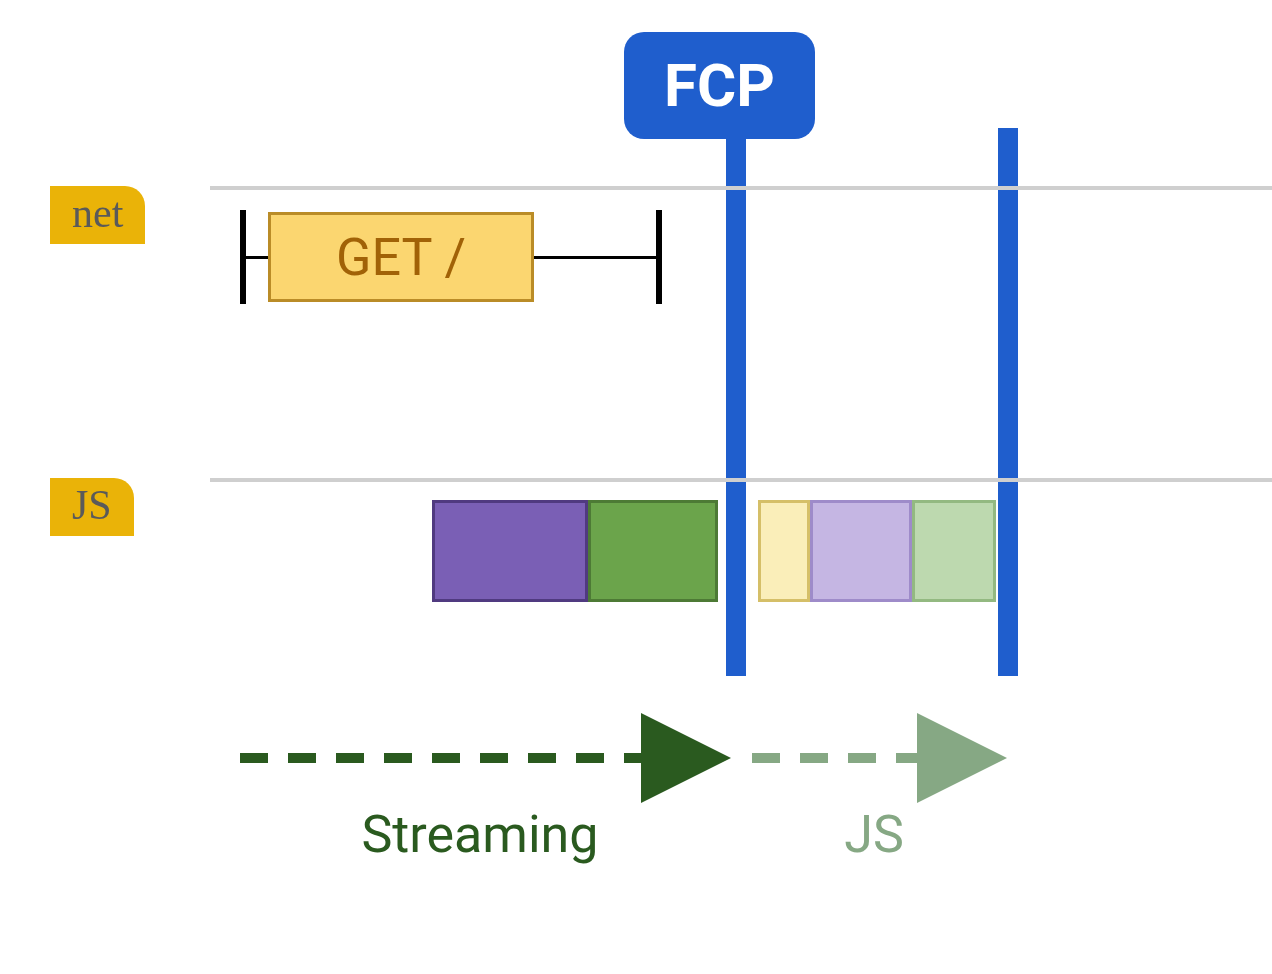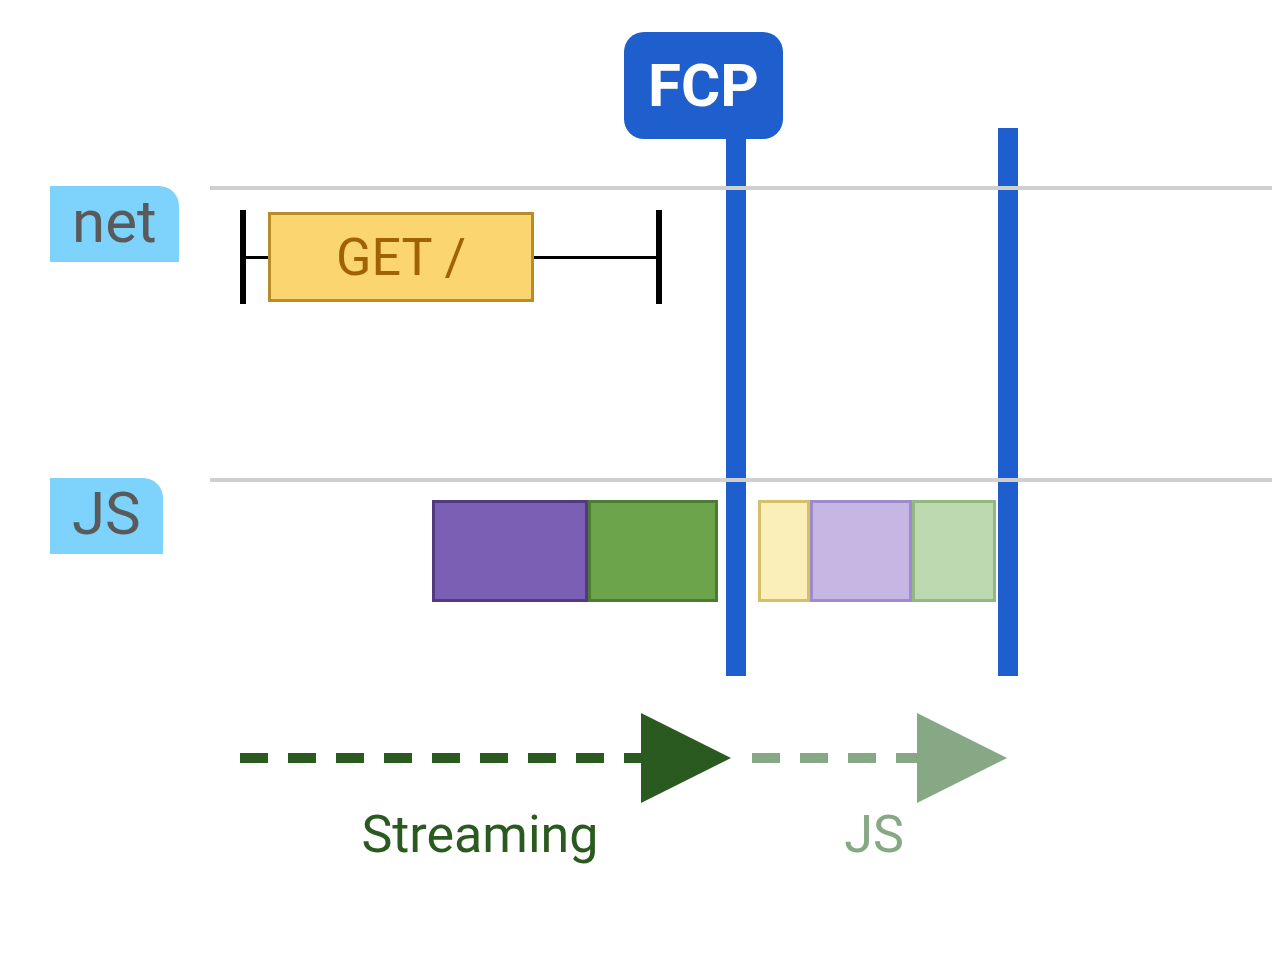--- a/index.html
+++ b/index.html
@@ -10,26 +10,27 @@
     height: 974px;
     position: relative;
   }
   .canvas {
     position: absolute;
     inset: 0;
   }
   
   .row-label {
     position: absolute;
-    background: #7dd3fc;
+    background: #eab308;
     color: #5a5a5a;
-    font-size: 60px;
+    font-size: 42px;
     padding: 6px 22px 10px 22px;
     border-top-right-radius: 20px;
     line-height: 1;
+    font-family: Liberation Serif, serif;
   }
   
   .track-line {
     position: absolute;
     height: 4px;
     background: #cfcfcf;
   }
   
   .net-segment {
     position: absolute;
@@ -64,21 +65,21 @@
   .yellow-light { background: #faeeb9; border: 3px solid #d5bf68; }
   .purple-light { background: #c5b6e3; border: 3px solid #9e8bc9; }
   .green-light  { background: #bdd9af; border: 3px solid #93b981; }
   
   .marker-pill {
     position: absolute;
     background: #1f5ecd;
     color: #fff;
     font-weight: 700;
     font-size: 60px;
-    padding: 18px 24px;
+    padding: 18px 40px;
     border-radius: 20px;
     display: flex;
     align-items: center;
     justify-content: center;
   }
   .marker-bar {
     position: absolute;
     width: 20px;
     background: #1f5ecd;
   }

